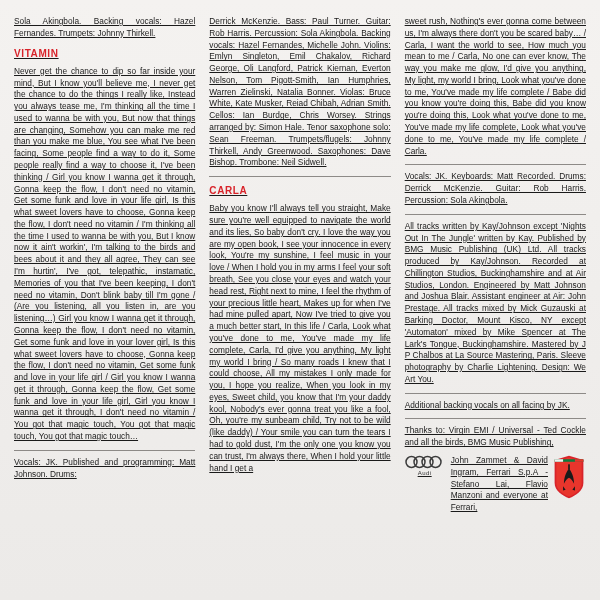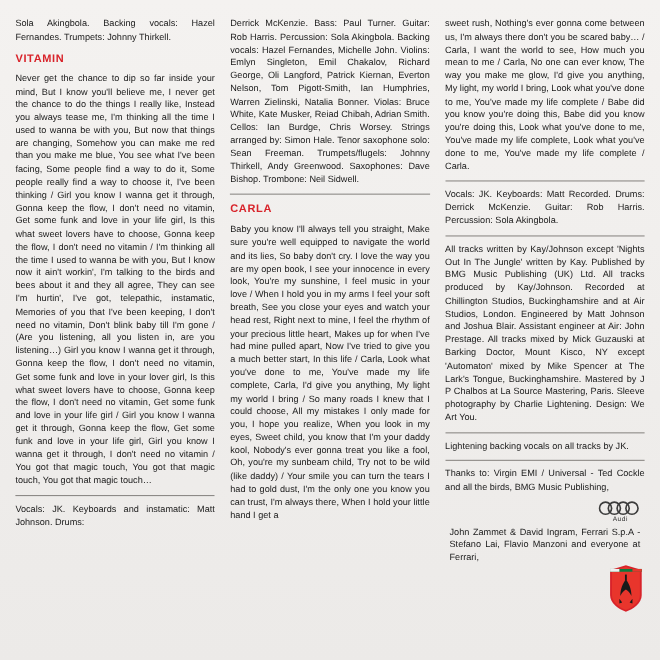--- a/index.html
+++ b/index.html
@@ -26,20 +26,21 @@
     display: flex;
     gap: 14px;
     height: 100%;
   }
   .col {
     width: 184px;
     font-size: 8.3px;
     line-height: 1.42;
     text-align: justify;
     position: relative;
+    text-decoration: underline;
   }
   .col p {
     margin: 0 0 5px 0;
   }
   .heading {
     color: #d8232a;
     font-weight: bold;
     font-size: 10px;
     letter-spacing: 0.6px;
     margin: 7px 0 5px 0;
@@ -49,25 +50,24 @@
     border-top: 1px solid #8d8a87;
     margin: 7px 0 6px 0;
   }
   .credits {
     font-size: 8.3px;
     line-height: 1.42;
     text-align: justify;
   }
   .logos {
     display: flex;
-    align-items: flex-end;
+    align-items: flex-start;
     justify-content: space-between;
     margin-top: 6px;
     height: 46px;
-    flex-direction: column;
   }
   .audi-rings {
     display: block;
   }
   .audi-word {
     font-size: 6px;
     color: #333;
     letter-spacing: .5px;
   }
   .audi-wrap {
@@ -93,38 +93,38 @@
 <body>
 
 <div class="page">
   <div class="columns">
 
     <div class="col">
       <p>Sola Akingbola. Backing vocals: Hazel Fernandes. Trumpets: Johnny Thirkell.</p>
       <div class="heading">VITAMIN</div>
       <p>Never get the chance to dip so far inside your mind, But I know you'll believe me, I never get the chance to do the things I really like, Instead you always tease me, I'm thinking all the time I used to wanna be with you, But now that things are changing, Somehow you can make me red than you make me blue, You see what I've been facing, Some people find a way to do it, Some people really find a way to choose it, I've been thinking / Girl you know I wanna get it through, Gonna keep the flow, I don't need no vitamin, Get some funk and love in your life girl, Is this what sweet lovers have to choose, Gonna keep the flow, I don't need no vitamin / I'm thinking all the time I used to wanna be with you, But I know now it ain't workin', I'm talking to the birds and bees about it and they all agree, They can see I'm hurtin', I've got, telepathic, instamatic, Memories of you that I've been keeping, I don't need no vitamin, Don't blink baby till I'm gone / (Are you listening, all you listen in, are you listening…) Girl you know I wanna get it through, Gonna keep the flow, I don't need no vitamin, Get some funk and love in your lover girl, Is this what sweet lovers have to choose, Gonna keep the flow, I don't need no vitamin, Get some funk and love in your life girl / Girl you know I wanna get it through, Gonna keep the flow, Get some funk and love in your life girl, Girl you know I wanna get it through, I don't need no vitamin / You got that magic touch, You got that magic touch, You got that magic touch…</p>
       <hr class="rule">
-      <p class="credits">Vocals: JK. Keyboards and instamatic: Matt Johnson. Drums:</p>
+      <p class="credits">Vocals: JK. Published and programming: Matt Johnson. Drums:</p>
     </div>
 
     <div class="col">
       <p>Derrick McKenzie. Bass: Paul Turner. Guitar: Rob Harris. Percussion: Sola Akingbola. Backing vocals: Hazel Fernandes, Michelle John. Violins: Emlyn Singleton, Emil Chakalov, Richard George, Oli Langford, Patrick Kiernan, Everton Nelson, Tom Pigott-Smith, Ian Humphries, Warren Zielinski, Natalia Bonner. Violas: Bruce White, Kate Musker, Reiad Chibah, Adrian Smith. Cellos: Ian Burdge, Chris Worsey. Strings arranged by: Simon Hale. Tenor saxophone solo: Sean Freeman. Trumpets/flugels: Johnny Thirkell, Andy Greenwood. Saxophones: Dave Bishop. Trombone: Neil Sidwell.</p>
       <hr class="rule">
       <div class="heading">CARLA</div>
       <p>Baby you know I'll always tell you straight, Make sure you're well equipped to navigate the world and its lies, So baby don't cry. I love the way you are my open book, I see your innocence in every look, You're my sunshine, I feel music in your love / When I hold you in my arms I feel your soft breath, See you close your eyes and watch your head rest, Right next to mine, I feel the rhythm of your precious little heart, Makes up for when I've had mine pulled apart, Now I've tried to give you a much better start, In this life / Carla, Look what you've done to me, You've made my life complete, Carla, I'd give you anything, My light my world I bring / So many roads I knew that I could choose, All my mistakes I only made for you, I hope you realize, When you look in my eyes, Sweet child, you know that I'm your daddy kool, Nobody's ever gonna treat you like a fool, Oh, you're my sunbeam child, Try not to be wild (like daddy) / Your smile you can turn the tears I had to gold dust, I'm the only one you know you can trust, I'm always there, When I hold your little hand I get a</p>
     </div>
 
     <div class="col">
       <p>sweet rush, Nothing's ever gonna come between us, I'm always there don't you be scared baby… / Carla, I want the world to see, How much you mean to me / Carla, No one can ever know, The way you make me glow, I'd give you anything, My light, my world I bring, Look what you've done to me, You've made my life complete / Babe did you know you're doing this, Babe did you know you're doing this, Look what you've done to me, You've made my life complete, Look what you've done to me, You've made my life complete / Carla.</p>
       <hr class="rule">
       <p class="credits">Vocals: JK. Keyboards: Matt Recorded. Drums: Derrick McKenzie. Guitar: Rob Harris. Percussion: Sola Akingbola.</p>
       <hr class="rule">
       <p class="credits">All tracks written by Kay/Johnson except 'Nights Out In The Jungle' written by Kay. Published by BMG Music Publishing (UK) Ltd. All tracks produced by Kay/Johnson. Recorded at Chillington Studios, Buckinghamshire and at Air Studios, London. Engineered by Matt Johnson and Joshua Blair. Assistant engineer at Air: John Prestage. All tracks mixed by Mick Guzauski at Barking Doctor, Mount Kisco, NY except 'Automaton' mixed by Mike Spencer at The Lark's Tongue, Buckinghamshire. Mastered by J P Chalbos at La Source Mastering, Paris. Sleeve photography by Charlie Lightening. Design: We Art You.</p>
       <hr class="rule">
-      <p class="credits">Lightening backing vocals on all tracks by JK.</p>
+      <p class="credits">Additional backing vocals on all facing by JK.</p>
       <hr class="rule">
       <p class="credits">Thanks to: Virgin EMI / Universal - Ted Cockle and all the birds, BMG Music Publishing,</p>
 
       <div class="logos">
         <div class="audi-wrap">
           <svg class="audi-rings" width="40" height="14" viewBox="0 0 80 28">
             <g fill="none" stroke="#3c3c3c" stroke-width="3">
               <circle cx="13" cy="14" r="11"></circle>
               <circle cx="29" cy="14" r="11"></circle>
               <circle cx="45" cy="14" r="11"></circle>

